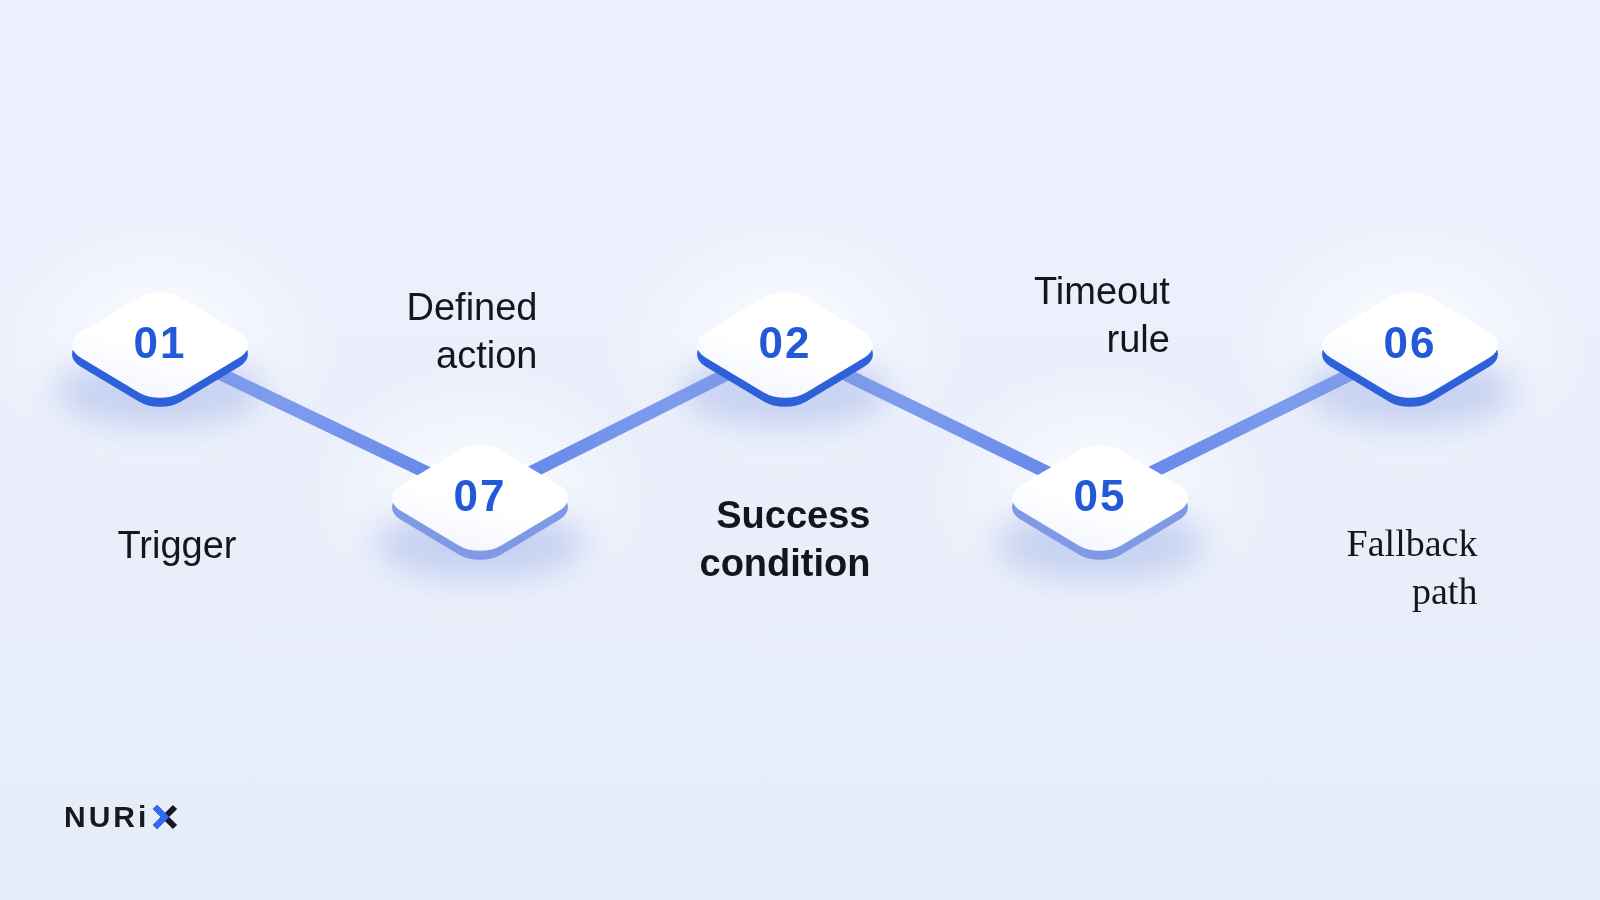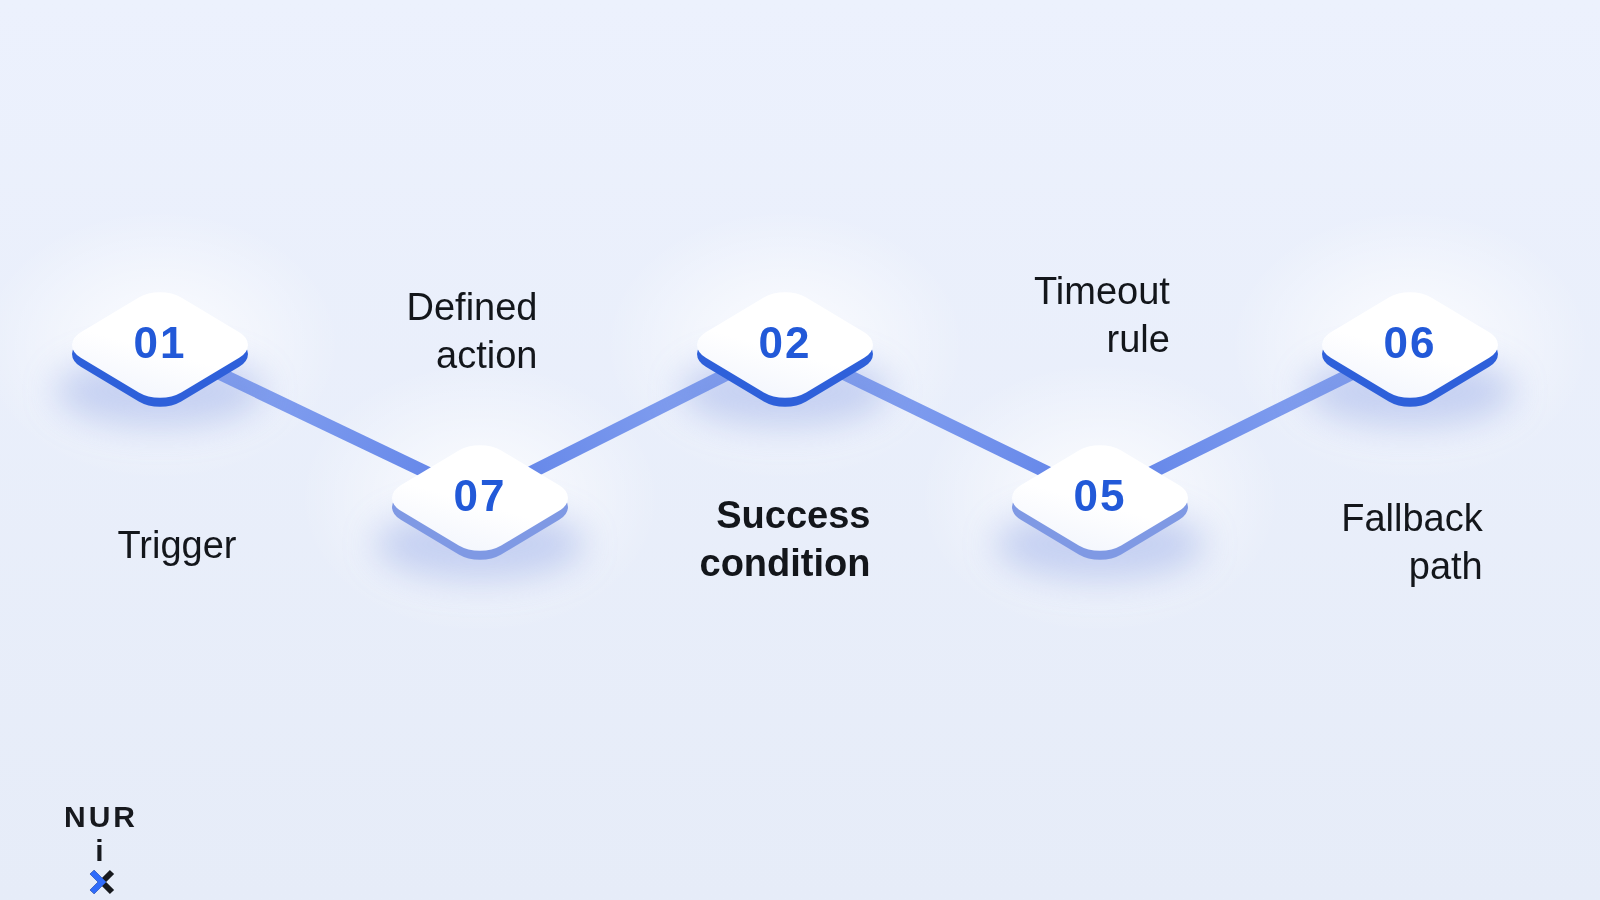--- a/index.html
+++ b/index.html
@@ -88,34 +88,33 @@
     font-weight: 500;
     line-height: 1.26;
     color: var(--label-color);
     text-align: right;
     white-space: pre-line;
   }
   .label-1 { left: 147px;  top: 546px; margin-left: 30px; }
   .label-2 { left: 472px;  top: 332px; }
   .label-3 { left: 785px;  top: 540px; font-weight: bold; }
   .label-4 { left: 1102px; top: 316px; }
-  .label-5 { left: 1412px; top: 543px; }
+  .label-5 { left: 1412px; top: 568px; font-family: Liberation Serif, serif; }
 
   
   .logo {
     position: absolute;
     left: 64px;
     top: 800px;
     display: flex;
     align-items: center;
     font-size: 30px;
     font-weight: bold;
     letter-spacing: 3px;
     color: var(--logo-dark);
-    flex-direction: column;
   }
   .logo-x-icon { margin-left: 2px; display: block; }
   .logo-x-dark { stroke: var(--logo-dark); }
   .logo-x-blue { stroke: var(--logo-blue); }
 </style>
 </head>
 <body>
 
 <div class="stage" style="--bg-top: #ecf1fd; --bg-bottom: #e6ecf8; --number-blue: #2259d8; --edge-strong: #2e60da; --edge-soft: #7f99e4; --label-color: #13161b; --logo-dark: #17191e; --logo-blue: #2f6bfa;">
 

